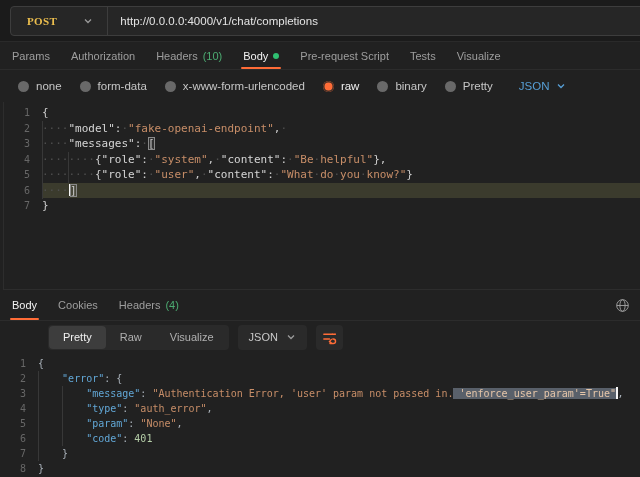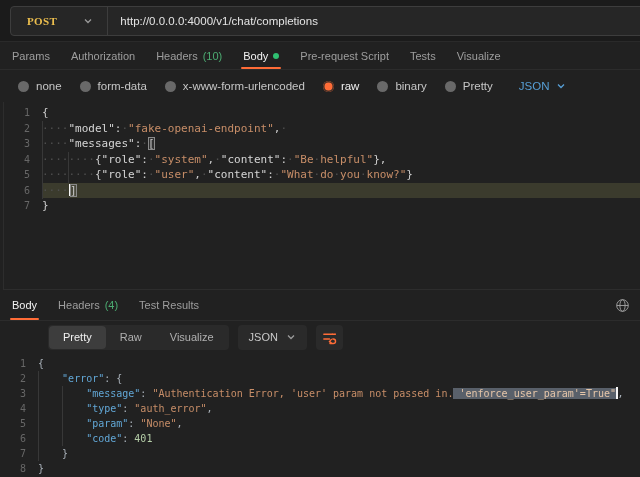--- a/index.html
+++ b/index.html
@@ -194,25 +194,25 @@
         </div>
       </div>
   </div>
 
   <div class="res-tabs">
     <div class="tab active">
       <span>Body</span>
       <span class="tab-underline"></span>
       </div>
     <div class="tab">
+      <span>Cookies</span>
+      </div>
+    <div class="tab">
       <span>Headers</span>
       <span class="count">(4)</span>
-      </div>
-    <div class="tab">
-      <span>Test Results</span>
       </div>
     <div class="res-right">
       <svg width="15" height="15" viewBox="0 0 16 16">
         <g stroke="#a0a0a0" fill="none" stroke-width="1">
           <circle cx="8" cy="8" r="6.2"></circle>
           <ellipse cx="8" cy="8" rx="2.8" ry="6.2"></ellipse>
           <path d="M1.8 8 H14.2"></path>
         </g>
       </svg>
     </div>

